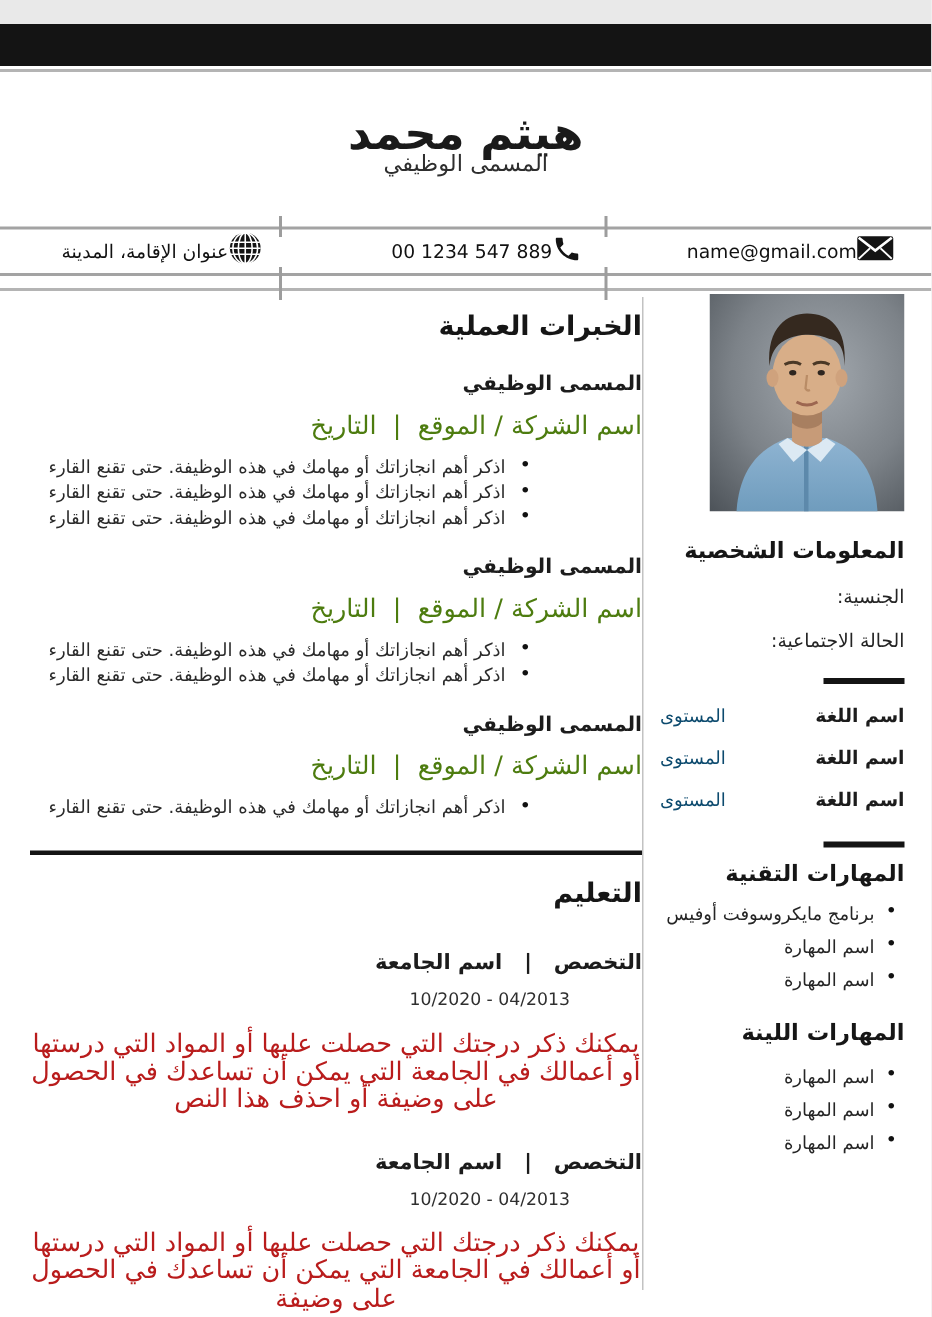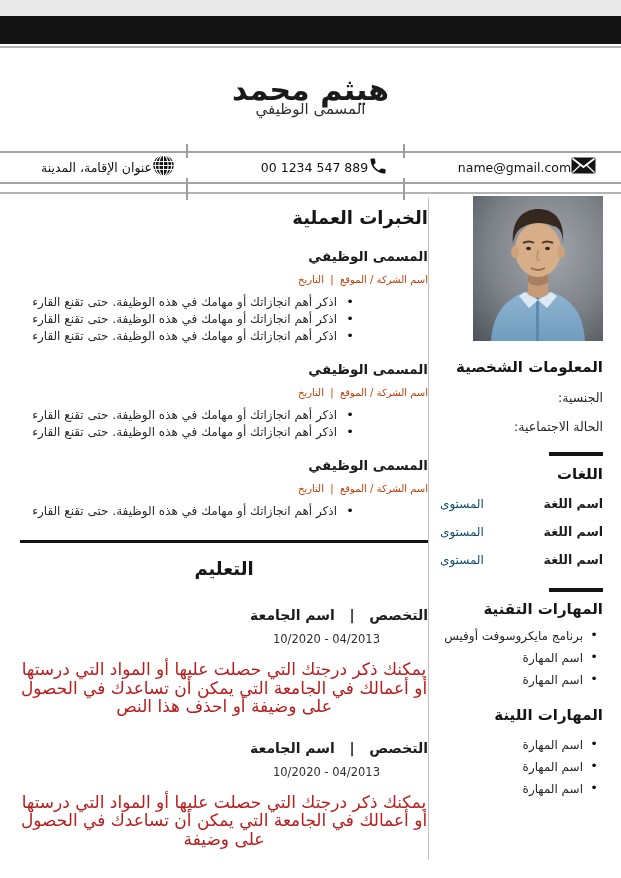--- a/index.html
+++ b/index.html
@@ -39,26 +39,26 @@
   .tick-b-bot{left:186px;top:162px;height:22px;}
 
   
   .col-divider{position:absolute;left:428px;top:182px;width:1px;height:662px;background:#c2c2c2;}
 
   
   .main-col{position:absolute;top:188px;right:193px;width:408px;}
   .sec-heading{margin:0;font-size:18px;font-weight:bold;color:#161616;line-height:28px;}
   .job{margin-top:16px;}
   .job-title{font-size:13.5px;font-weight:bold;color:#1c1c1c;}
-  .job-company{margin-top:10px;font-size:10px;color:#c2410c;}
+  .job-company{margin-top:10px;font-size:17px;color:#4d7c0f;}
   ul.job-bullets{list-style:none;margin:9px 0 0 0;padding:0 74px 0 0;}
   ul.job-bullets li{position:relative;padding-right:17px;font-size:12px;line-height:17px;color:#2b2b2b;}
   ul.job-bullets li::before{content:"•";position:absolute;right:0;top:-1px;font-size:13px;color:#111;}
   .section-rule{margin-top:20px;width:408px;height:3px;background:#141414;}
-  .edu-heading{margin-top:12px;text-align:center;}
+  .edu-heading{margin-top:12px;}
   .edu{margin-top:24px;}
   .edu-title{font-size:14px;font-weight:bold;color:#1c1c1c;}
   .edu-date{margin-top:9px;padding-right:48px;font-size:11.5px;color:#2f2f2f;}
   .edu-desc{margin-top:14px;font-size:17px;line-height:18.5px;color:#b91c1c;text-align:center;}
 
   
   .sidebar{position:absolute;top:180px;right:18px;width:163px;}
   .photo-frame{width:130px;height:145px;margin-left:22px;display:block;}
   .side-heading{margin-top:17px;font-size:15px;font-weight:bold;color:#161616;}
   .pi-row{margin-top:14px;font-size:12.5px;color:#242424;}
@@ -215,21 +215,20 @@
       <path d="M65,54 L64,63 Q65,65 67,64" stroke="#b98c66" stroke-width="1.5" fill="none"></path>
 
       <path d="M58,72 Q65,76 72,72" stroke="#9c6650" stroke-width="2" fill="none"></path>
     </svg>
 
     <div class="side-heading">المعلومات الشخصية</div>
     <div class="pi-row">الجنسية:</div>
     <div class="pi-row">الحالة الاجتماعية:</div>
 
     <div class="side-rule"></div>
-    <div class="side-heading" style="margin-top:9px;">اللغات</div>
     <div class="lang-row">
       <span class="lang-name">اسم اللغة</span>
       <span class="lang-level">المستوى</span>
     </div>
     <div class="lang-row">
       <span class="lang-name">اسم اللغة</span>
       <span class="lang-level">المستوى</span>
     </div>
     <div class="lang-row">
       <span class="lang-name">اسم اللغة</span>

